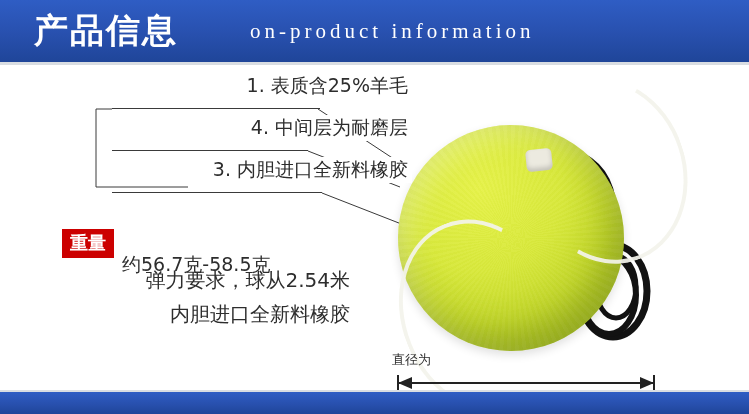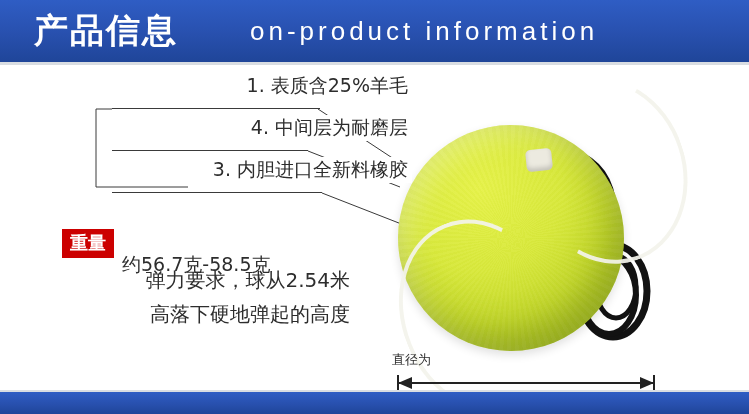--- a/index.html
+++ b/index.html
@@ -40,24 +40,24 @@
     color: #ffffff;
     letter-spacing: 2px;
     font-family: "DejaVu Sans", sans-serif;
     line-height: 44px;
     margin-left: 16px;
   }
   .header-title-en {
     position: absolute;
     left: 250px;
     top: 14px;
-    font-size: 26px;
+    font-size: 21px;
     color: #ffffff;
     letter-spacing: 4px;
-    font-family: Liberation Sans, sans-serif;
+    font-family: Liberation Serif, serif;
     line-height: 34px;
     white-space: nowrap;
     text-align: center;
   }
   .header-bottom-rule {
     position: absolute;
     left: 0;
     top: 62px;
     width: 749px;
     height: 3px;
@@ -325,21 +325,21 @@
       </div>
     </div>
 
     <div class="weight-row">
       <span class="weight-badge">重量</span>
       <span class="weight-value">约56.7克-58.5克</span>
     </div>
 
     <div class="elasticity">
       <div class="elasticity-line">弹力要求，球从2.54米</div>
-      <div class="elasticity-line">高落下硬地弹起的高度</div>
+      <div class="elasticity-line">内胆进口全新料橡胶</div>
     </div>
 
     <div class="ball-wrap">
       <svg class="cord" viewBox="0 0 330 300" xmlns="http://www.w3.org/2000/svg">
         <path d="M143,55 C128,64 104,86 92,108" stroke="#121212" stroke-width="7" fill="none" stroke-linecap="round"></path>
         <path d="M158,52 C178,50 208,58 222,78 C236,98 236,130 230,150" stroke="#121212" stroke-width="7" fill="none" stroke-linecap="round"></path>
         <ellipse cx="233" cy="196" rx="34" ry="46" stroke="#121212" stroke-width="7" fill="none"></ellipse>
         <ellipse cx="229" cy="200" rx="27" ry="39" stroke="#121212" stroke-width="6" fill="none"></ellipse>
         <ellipse cx="236" cy="192" rx="20" ry="31" stroke="#121212" stroke-width="5" fill="none"></ellipse>
       </svg>

